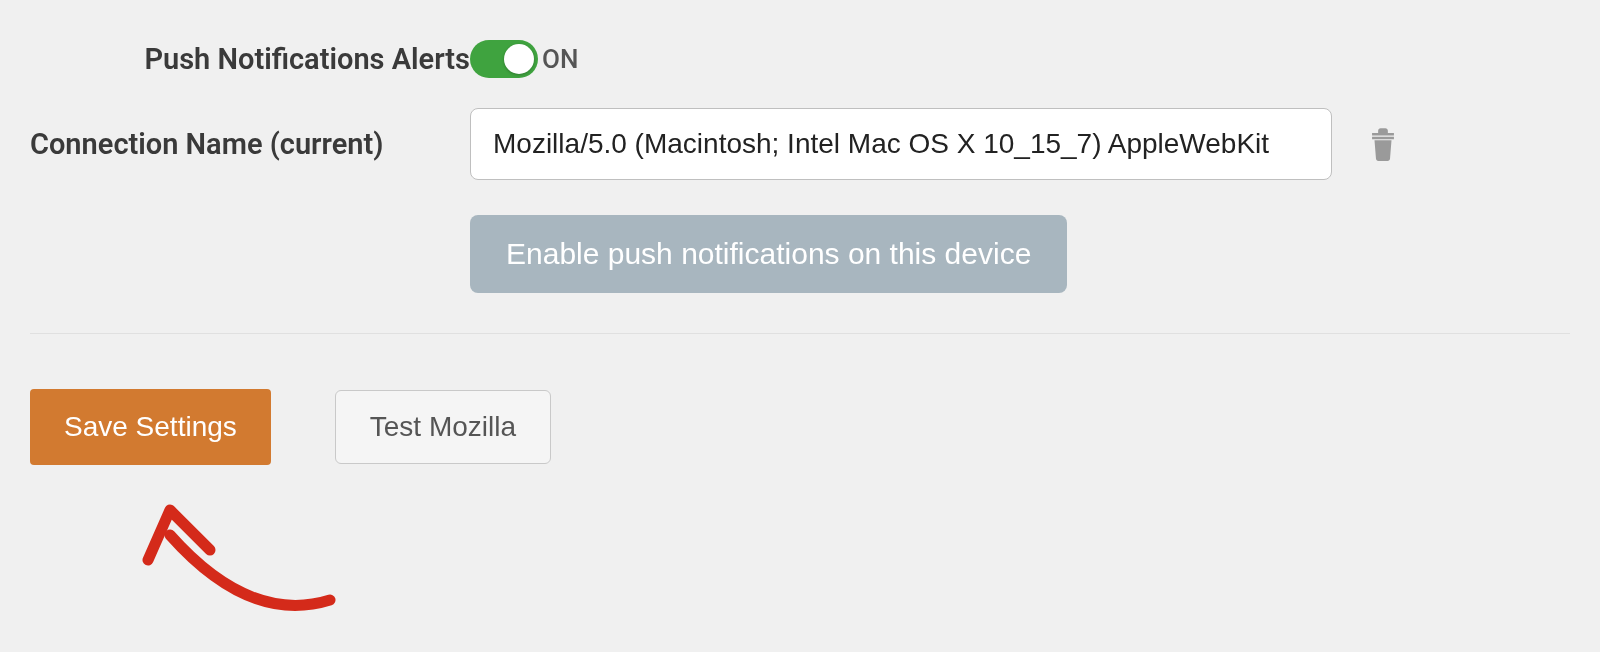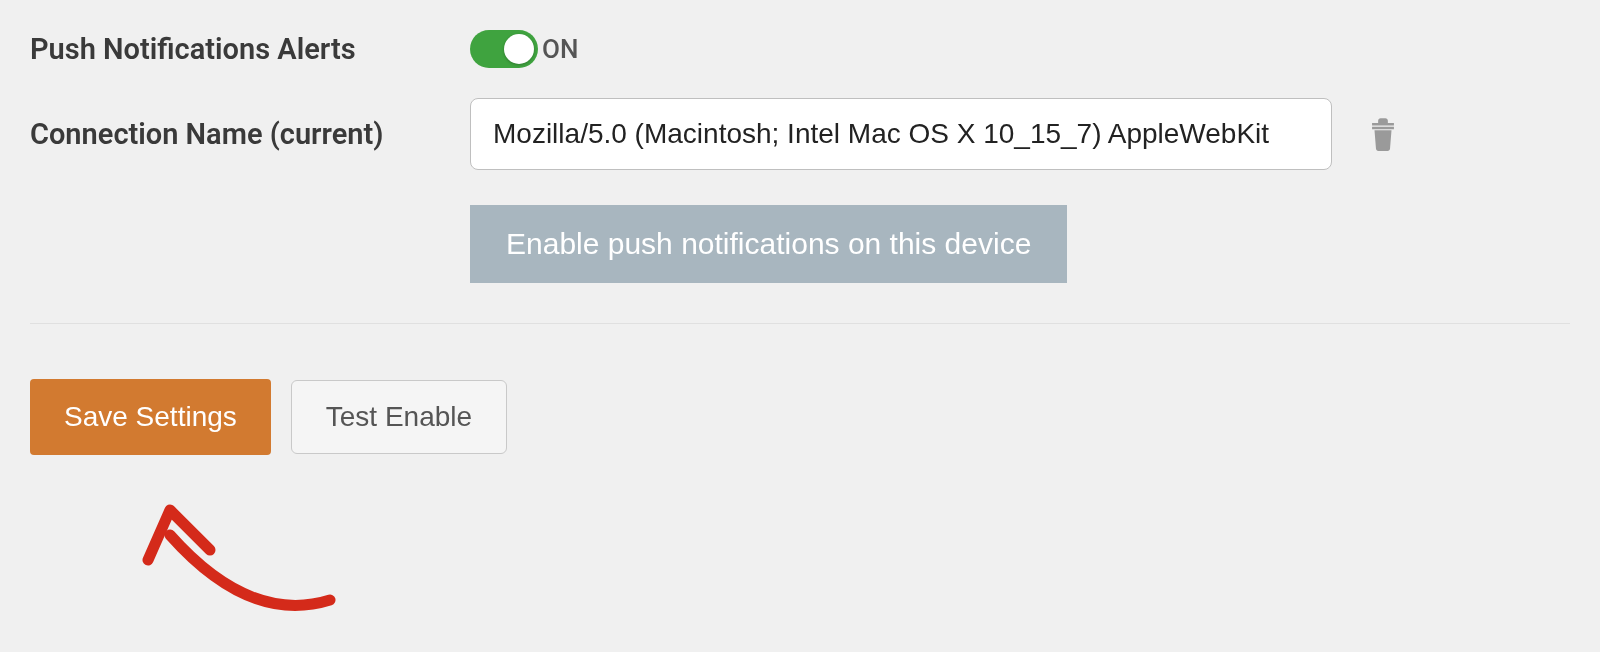--- a/index.html
+++ b/index.html
@@ -14,20 +14,22 @@
       font-family: -apple-system, BlinkMacSystemFont, "Segoe UI", Roboto, Helvetica, Arial, sans-serif;
       padding: 30px;
       position: relative;
     }
     .row {
       display: flex;
       align-items: center;
       margin-bottom: 30px;
     }
     .row-top {
+      margin-top: 10px;
+      text-align: right;
     }
     .label {
       width: 440px;
       font-size: 29px;
       font-weight: 600;
       color: #3a3a3a;
       flex-shrink: 0;
     }
     .toggle-wrap {
       display: flex;
@@ -90,34 +92,34 @@
     }
     .enable-row {
       margin-left: 440px;
       margin-top: 35px;
       margin-bottom: 40px;
     }
     .enable-btn {
       background: #a8b6bf;
       color: #fff;
       border: none;
-      border-radius: 0;
+      border-radius: 8px;
       font-size: 30px;
       font-weight: 500;
       padding: 22px 36px;
       cursor: default;
     }
     .divider {
       height: 1px;
       background: #e0e0e0;
       margin: 0 0 55px 0;
     }
     .button-row {
       display: flex;
-      gap: 20px;
+      gap: 64px;
       align-items: center;
     }
     .primary-btn {
       background: #d27a30;
       color: #fff;
       border: none;
       border-radius: 4px;
       font-size: 28px;
       font-weight: 500;
       padding: 22px 34px;
@@ -170,21 +172,21 @@
 </div>
 
 <div class="enable-row">
   <button class="enable-btn">Enable push notifications on this device</button>
 </div>
 
 <div class="divider"></div>
 
 <div class="button-row">
   <button class="primary-btn">Save Settings</button>
-  <button class="secondary-btn">Test Enable</button>
+  <button class="secondary-btn">Test Mozilla</button>
 </div>
 
 <div class="arrow-annotation">
   <svg viewBox="0 0 230 150">
     <path d="M 200 105 Q 120 130 40 40" stroke="#d42a1a" stroke-width="11" fill="none" stroke-linecap="round"></path>
     <path d="M 18 65 L 40 15 L 80 55" stroke="#d42a1a" stroke-width="11" fill="none" stroke-linecap="round" stroke-linejoin="round"></path>
   </svg>
 </div>
 
 </body></html>

